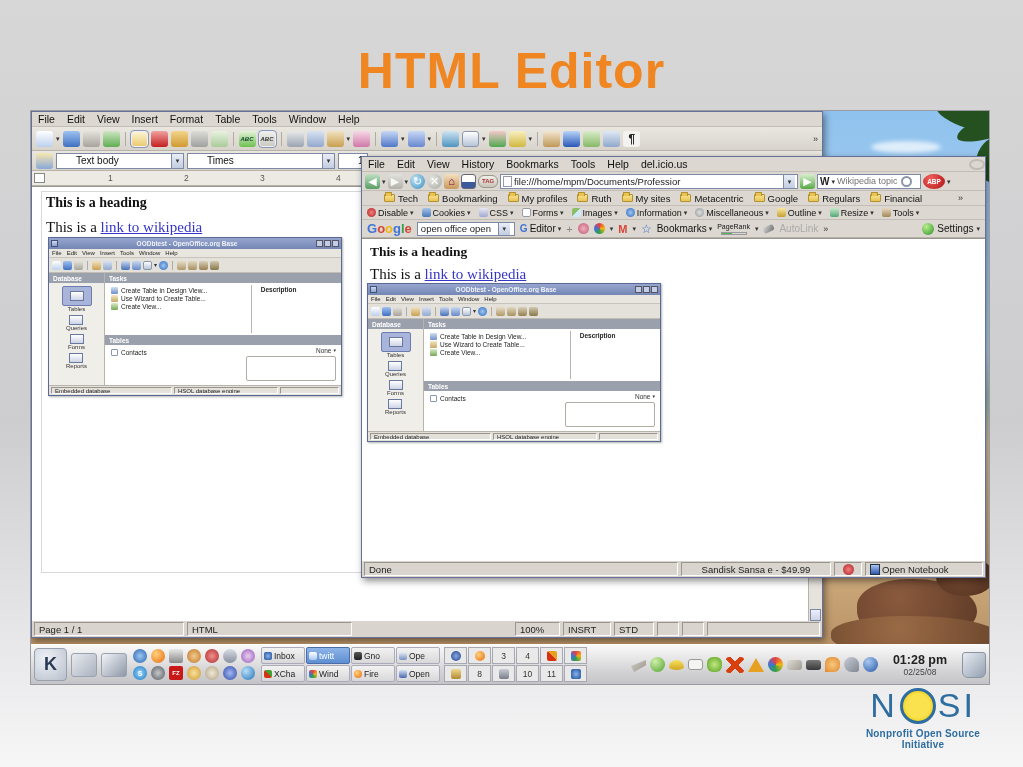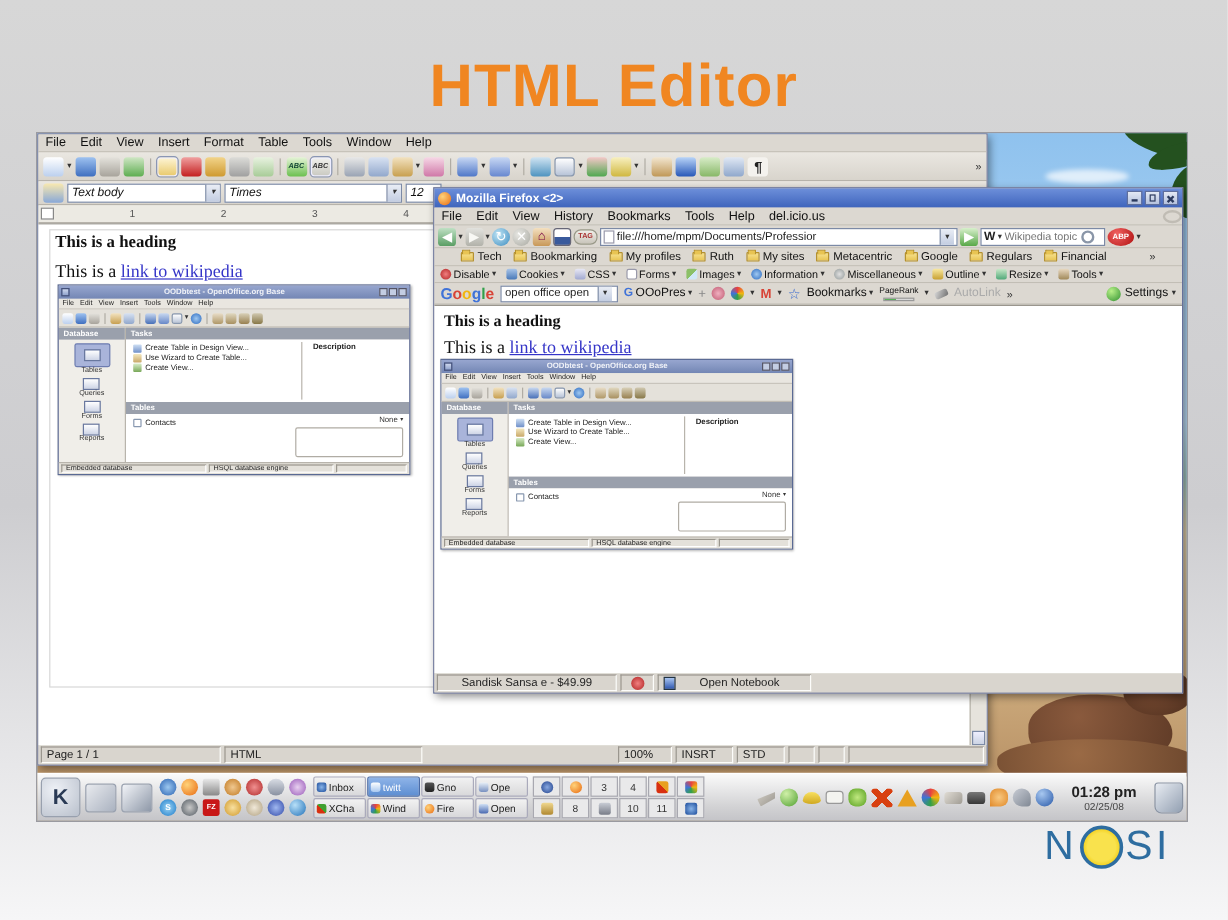--- a/index.html
+++ b/index.html
@@ -37,21 +37,21 @@
   .g-close::before,.g-close::after { content:""; position:absolute; left:2px; right:2px; top:5px; height:2px; background:#2b3a5e; }
   .g-close::before { transform:rotate(45deg);} .g-close::after { transform:rotate(-45deg);}
   .menubar { display:flex; align-items:center; font-size:10.5px; color:#101010; background:#dcd8d1; border-bottom:1px solid #c2beb5; }
   .menubar>span { padding:1px 6px; }
   .toolbar { display:flex; align-items:center; gap:3px; background:linear-gradient(#eae7e1,#d8d4cc); border-bottom:1px solid #b7b3ab; padding:0 4px; }
   .ti { width:17px; height:16px; border-radius:3px; display:inline-block; flex:none; }
   .pressed { outline:1px solid #8a96b4; background-color:#cfd6e6 !important; box-shadow:inset 0 0 0 1px #eef; }
   .dd { font-size:7px; color:#333; line-height:1; }
   .sep { width:1px; height:14px; background:#b0aca4; margin:0 2px; flex:none; }
   .chev { margin-left:auto; font-size:9px; color:#333; }
-  .combo { display:flex; align-items:center; background:#fff; border:1px solid #7c8aa6; height:16px; font-size:10px; padding-left:3px; color:#111;font-style:italic; }
+  .combo { display:flex; align-items:center; background:#fff; border:1px solid #7c8aa6; height:16px; font-size:10px; padding-left:19px; color:#111; }
   .combo .dd-btn { margin-left:auto; width:12px; height:100%; background:linear-gradient(#e9edf5,#c3cde1); border-left:1px solid #7c8aa6; display:flex; align-items:center; justify-content:center; }
   .scell { border:1px solid; border-color:#9a968e #fdfdfb #fdfdfb #9a968e; padding:0 4px; font-size:9.5px; color:#222; display:flex; align-items:center; white-space:nowrap; overflow:hidden; }
   .statusbar { display:flex; gap:3px; align-items:stretch; background:#d9d5ce; padding:1px 2px; }
 
   
   .writer { left:0; top:0; width:792px; height:527px; display:flex; flex-direction:column; }
   .writer .toolbar2 { height:20px; }
   .ruler { height:15px; background:#eceae3; border-bottom:1px solid #b7b3ab; position:relative; font-size:8.5px; color:#555; }
   .ruler .num { position:absolute; top:2px; }
   .ruler .tabsel { position:absolute; left:2px; top:2px; width:11px; height:10px; background:#fff; border:1px solid #888; }
@@ -358,29 +358,20 @@
       <span class="scell" style="width:45px;margin-left:160px;">100%</span>
       <span class="scell" style="width:48px;">INSRT</span>
       <span class="scell" style="width:40px;">STD</span>
       <span class="scell" style="width:22px;"></span>
       <span class="scell" style="width:22px;"></span>
       <span class="scell" style="flex:1;"></span>
     </div>
   </div>
 
   <div class="win firefox">
-    <div class="titlebar tb-ff">
-      <span class="appico" style="background:radial-gradient(circle at 35% 35%,#ffd27a,#e86a10);border-radius:50%;"></span>
-      <span>Mozilla Firefox &lt;2&gt;</span>
-      <span class="wbtns">
-        <span class="wbtn g-min"></span>
-        <span class="wbtn g-max"></span>
-        <span class="wbtn g-close"></span>
-      </span>
-    </div>
     <div class="menubar">
       <span>File</span>
       <span>Edit</span>
       <span>View</span>
       <span>History</span>
       <span>Bookmarks</span>
       <span>Tools</span>
       <span>Help</span>
       <span>del.icio.us</span>
       <span style="margin-left:auto;width:11px;height:11px;border:2px solid #c0bcb4;border-radius:50%;"></span>
@@ -506,21 +497,21 @@
     <div class="gbar">
       <span class="glogo"><span style="color:#4073d8;">G</span><span style="color:#d84437;">o</span><span style="color:#f2b50f;">o</span><span style="color:#4073d8;">g</span><span style="color:#30a04a;">l</span><span style="color:#d84437;">e</span></span>
       <span class="gq">
         <input value="open office open" style="">
         <span style="width:12px;height:12px;background:linear-gradient(#e9edf5,#c3cde1);border-left:1px solid #7c8aa6;display:flex;align-items:center;justify-content:center;flex:none;">
             <span class="dd">▾</span>
           </span>
       </span>
       <span class="wditem" style="font-size:10px;">
           <span style="color:#4073d8;font-weight:bold;">G</span>
-          <span>OOoPres</span>
+          <span>Editor</span>
           <span class="dd">▾</span>
         </span>
       <span style="color:#888;font-size:11px;">+</span>
       <span class="wdico" style="background:radial-gradient(#f0b0c0,#c05870);border-radius:50%;width:11px;height:11px;"></span>
       <span class="wdico" style="background:conic-gradient(#e84040,#f2b50f,#30a04a,#4073d8,#e84040);border-radius:50%;width:11px;height:11px;"></span>
         <span class="dd">▾</span>
       <span style="color:#d84437;font-weight:bold;font-size:11px;">M</span>
         <span class="dd">▾</span>
       <span style="color:#3a6ad0;font-size:12px;">☆</span>
       <span class="wditem" style="font-size:10px;">
@@ -641,25 +632,26 @@
     </div>
     <div class="bs-status">
       <span class="bs-scell" style="width:42%;">Embedded database</span>
       <span class="bs-scell" style="width:36%;">HSQL database engine</span>
       <span class="bs-scell" style="flex:1;"></span>
     </div>
   </div>
 </div>
     </div>
     <div class="statusbar fstatus">
+      <span class="scell grow">Done</span>
       <span class="scell" style="width:150px;justify-content:center;">Sandisk Sansa e - $49.99</span>
       <span class="scell" style="width:28px;justify-content:center;">
           <span style="width:11px;height:11px;border-radius:50%;background:radial-gradient(#f08080,#b02020);display:inline-block;"></span>
         </span>
-      <span class="scell" style="width:128px;gap:20px;">
+      <span class="scell" style="width:118px;gap:2px;">
         <span style="width:10px;height:11px;background:linear-gradient(#a8c4f0,#3058b0);border:1px solid #234;display:inline-block;"></span>
         <span>Open Notebook</span>
       </span>
     </div>
   </div>
 
   <div class="taskbar">
     <span class="kbtn">K</span>
     <span class="launch"></span>
     <span class="launch" style="background:linear-gradient(135deg,#f2f4f8,#8e98a8);"></span>
@@ -780,13 +772,14 @@
     <span class="trash"></span>
   </div>
 </div>
 
 <div class="nosi">
   <div class="nosi-row">
     <span class="nosi-letter">N</span>
     <span class="nosi-sun"></span>
     <span class="nosi-letter">SI</span>
   </div>
+  <div class="nosi-tag">Nonprofit Open Source Initiative</div>
 </div>
 
 </body></html>

